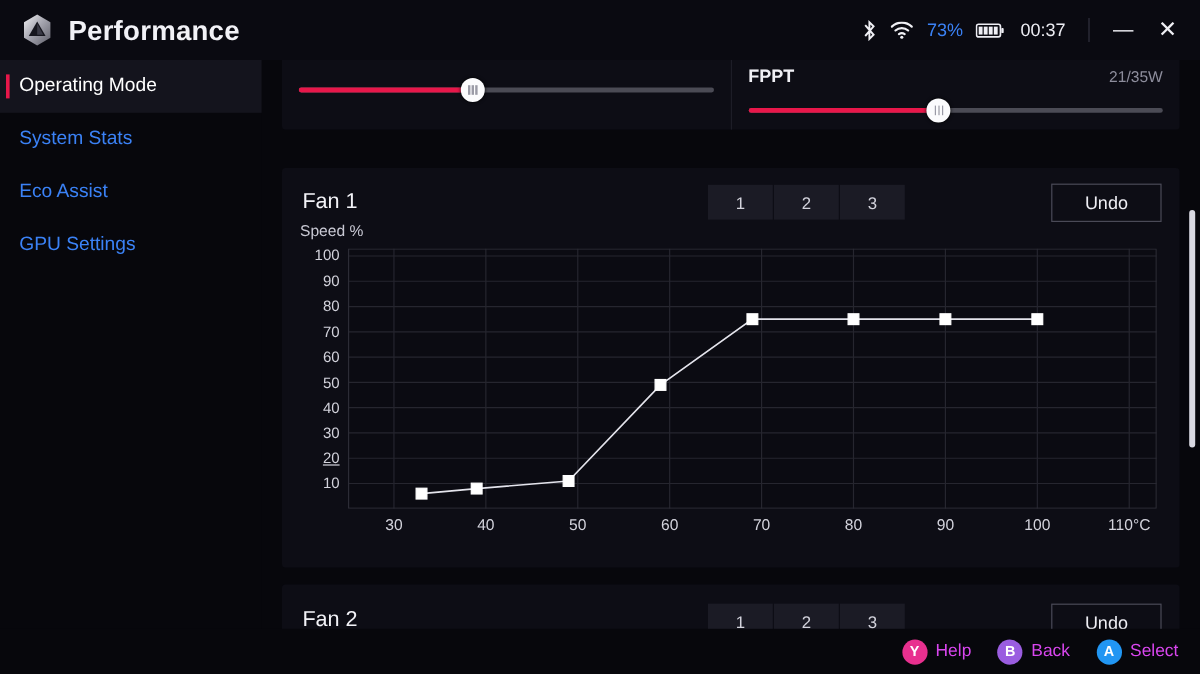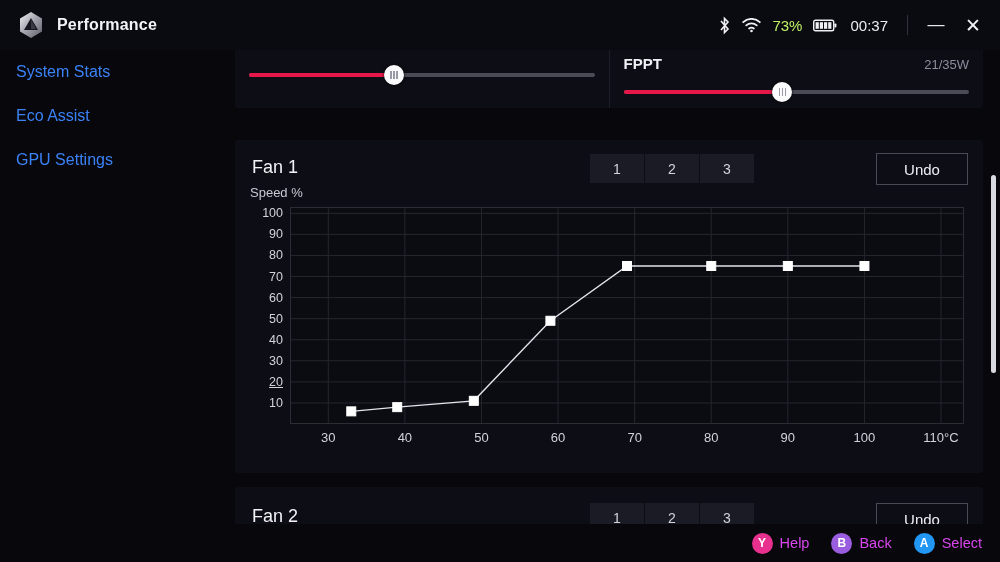--- a/index.html
+++ b/index.html
@@ -12,24 +12,24 @@
   }
   #app { position: relative; width: 1000px; height: 562px; background: #07070c; }
 
   
   .titlebar {
     position: absolute; left: 0; top: 0; width: 1000px; height: 50px;
     background: #0a0a11;
     display: flex; align-items: center;
   }
   .logo-wrap { margin-left: 13px; width: 36px; height: 36px; display: flex; align-items: center; justify-content: center; }
-  .app-title { margin-left: 8px; font-size: 16px; font-weight: bold; letter-spacing: .2px; color: #f2f2f7; }
+  .app-title { margin-left: 8px; font-size: 23px; font-weight: bold; letter-spacing: .2px; color: #f2f2f7; }
   .status-area { margin-left: auto; display: flex; align-items: center; gap: 11px; padding-right: 14px; }
   .status-icon { display: flex; align-items: center; }
-  .batt-pct { font-size: 15px; color: #bef264; }
+  .batt-pct { font-size: 15px; color: #3b82f6; }
   .clock { font-size: 15px; color: #ececf2; margin-left: 2px; }
   .win-sep { width: 1px; height: 20px; background: #33333f; margin: 0 4px 0 8px; }
   .winbtn { width: 26px; height: 26px; display: flex; align-items: center; justify-content: center;
             font-size: 17px; color: #f0f0f5; cursor: pointer; }
   .winbtn.close { font-size: 19px; }
 
   
   .sidebar { position: absolute; left: 0; top: 50px; width: 218px; height: 512px; background: #07070c; }
   .nav-item {
     position: relative; height: 44px; display: flex; align-items: center;
@@ -162,20 +162,23 @@
         </svg>
       </span>
       <span class="clock">00:37</span>
       <span class="win-sep"></span>
       <span class="winbtn">—</span>
       <span class="winbtn close">✕</span>
     </div>
   </div>
 
   <div class="sidebar">
+    <div class="nav-item active">
+      <span>Operating Mode</span>
+    </div>
     <div class="nav-item">
       <span>System Stats</span>
     </div>
     <div class="nav-item">
       <span>Eco Assist</span>
     </div>
     <div class="nav-item">
       <span>GPU Settings</span>
     </div>
   </div>

